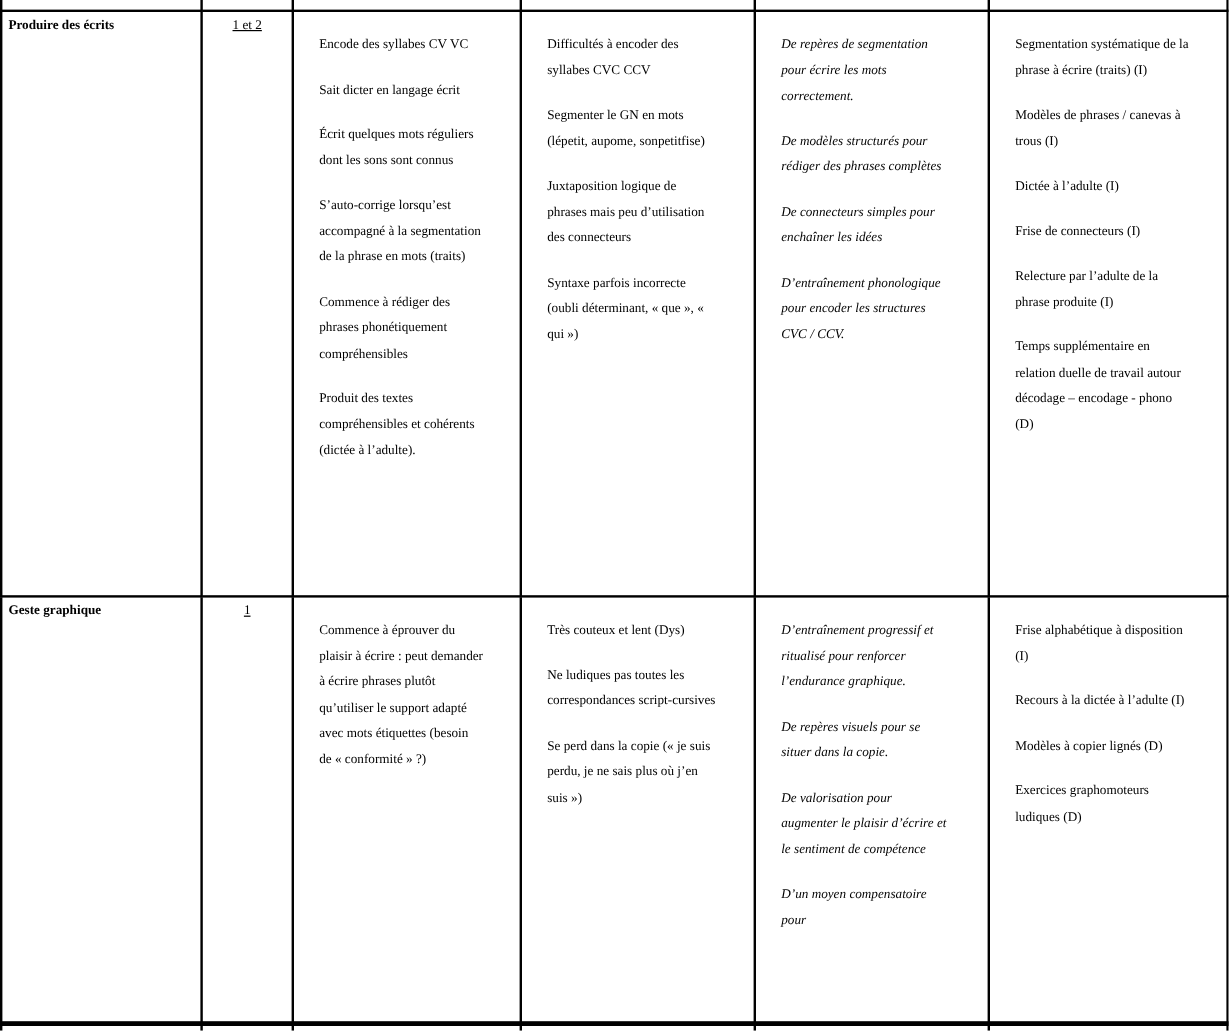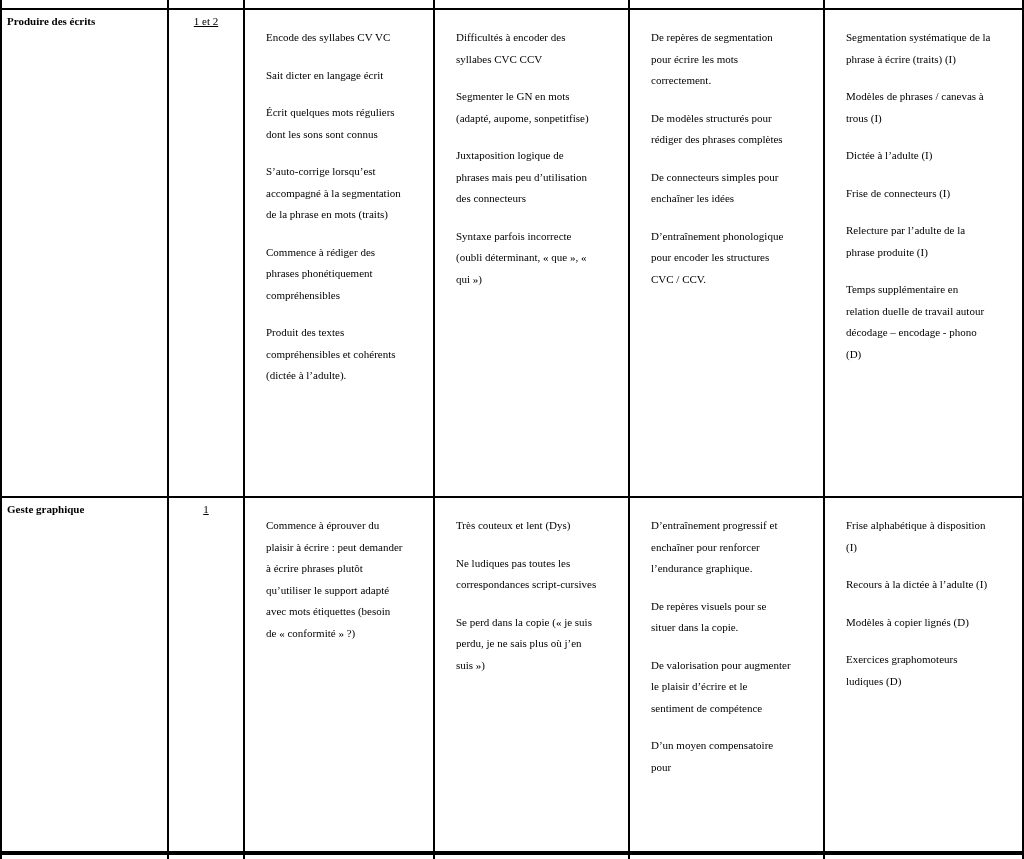--- a/index.html
+++ b/index.html
@@ -25,21 +25,21 @@
     word-wrap:break-word;
   }
   tr.row-clip td{border-top:none;height:8px;padding-top:0;padding-bottom:0;}
   .clipwrap{height:8px;overflow:hidden;}
   .clipfrag{display:block;margin-top:-15px;}
   tr.r1 td{height:485px;}
   tr.r2 td{height:400px;}
   td.c-dom{padding-right:4px;}
   .domwrap{max-width:118px;font-weight:bold;}
   td.c-cyc{text-align:center;padding-left:2px;padding-right:2px;text-decoration:underline;}
-  td.c-needs{padding-right:15px;}
+  td.c-needs{padding-right:15px;font-style:italic;}
   .para{margin:16px;}
   .bottom-rule{
     position:absolute;left:0;top:851px;width:1024px;height:4px;background:#000;
   }
 </style>
 </head>
 <body>
 
 <div class="page">
   <table class="grid">
@@ -77,21 +77,21 @@
               <div class="para">Sait dicter en langage écrit</div>
               <div class="para">Écrit quelques mots réguliers dont les sons sont connus</div>
               <div class="para">S’auto-corrige lorsqu’est accompagné à la segmentation de la phrase en mots (traits)</div>
               <div class="para">Commence à rédiger des phrases phonétiquement compréhensibles</div>
               <div class="para">Produit des textes compréhensibles et cohérents (dictée à l’adulte).</div>
             </div>
       </td>
       <td>
         <div>
               <div class="para">Difficultés à encoder des syllabes CVC CCV</div>
-              <div class="para">Segmenter le GN en mots (adapté, aupome, sonpetitfise)</div>
+              <div class="para">Segmenter le GN en mots (lépetit, aupome, sonpetitfise)</div>
               <div class="para">Juxtaposition logique de phrases mais peu d’utilisation des connecteurs</div>
               <div class="para">Syntaxe parfois incorrecte (oubli déterminant, « que », « qui »)</div>
             </div>
       </td>
       <td class="c-needs">
         <div>
               <div class="para">De repères de segmentation pour écrire les mots correctement.</div>
               <div class="para">De modèles structurés pour rédiger des phrases complètes</div>
               <div class="para">De connecteurs simples pour enchaîner les idées</div>
               <div class="para">D’entraînement phonologique pour encoder les structures CVC / CCV.</div>
@@ -121,21 +121,21 @@
       </td>
       <td>
         <div>
               <div class="para">Très couteux et lent (Dys)</div>
               <div class="para">Ne ludiques pas toutes les correspondances script-cursives</div>
               <div class="para">Se perd dans la copie (« je suis perdu, je ne sais plus où j’en suis »)</div>
             </div>
       </td>
       <td class="c-needs">
         <div>
-              <div class="para">D’entraînement progressif et enchaîner pour renforcer l’endurance graphique.</div>
+              <div class="para">D’entraînement progressif et ritualisé pour renforcer l’endurance graphique.</div>
               <div class="para">De repères visuels pour se situer dans la copie.</div>
               <div class="para">De valorisation pour augmenter le plaisir d’écrire et le sentiment de compétence</div>
               <div class="para">D’un moyen compensatoire pour</div>
             </div>
       </td>
       <td>
         <div>
               <div class="para">Frise alphabétique à disposition (I)</div>
               <div class="para">Recours à la dictée à l’adulte (I)</div>
               <div class="para">Modèles à copier lignés (D)</div>

